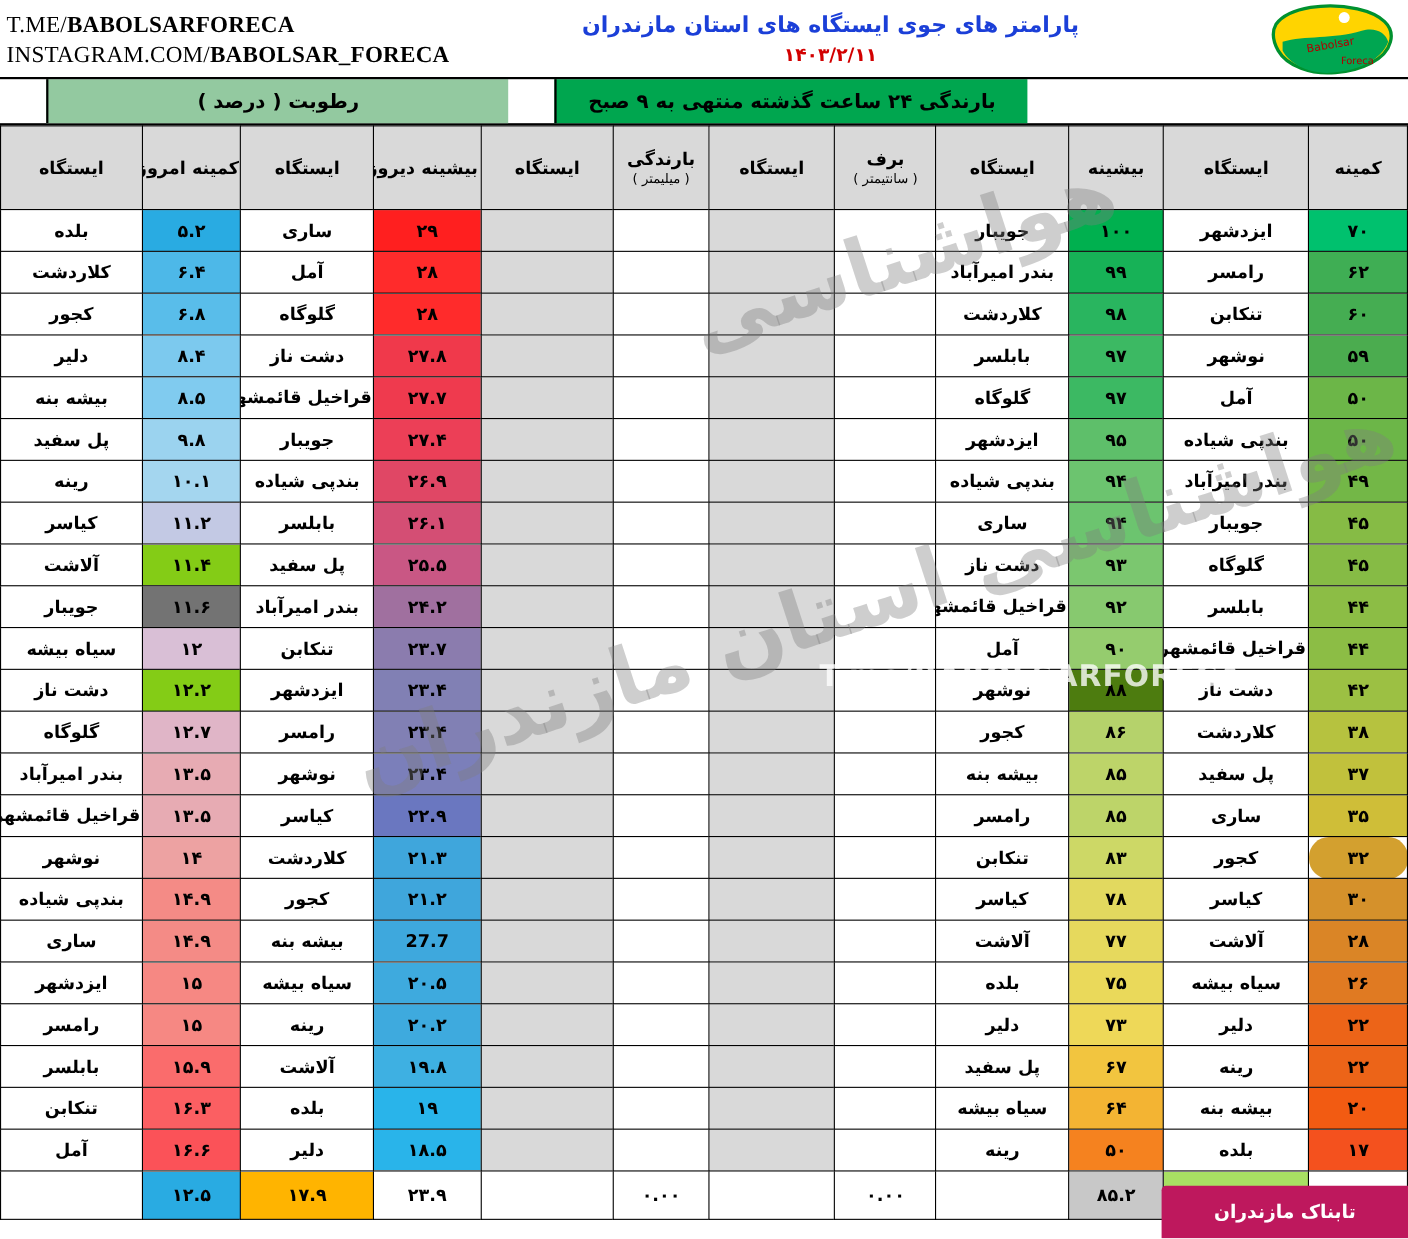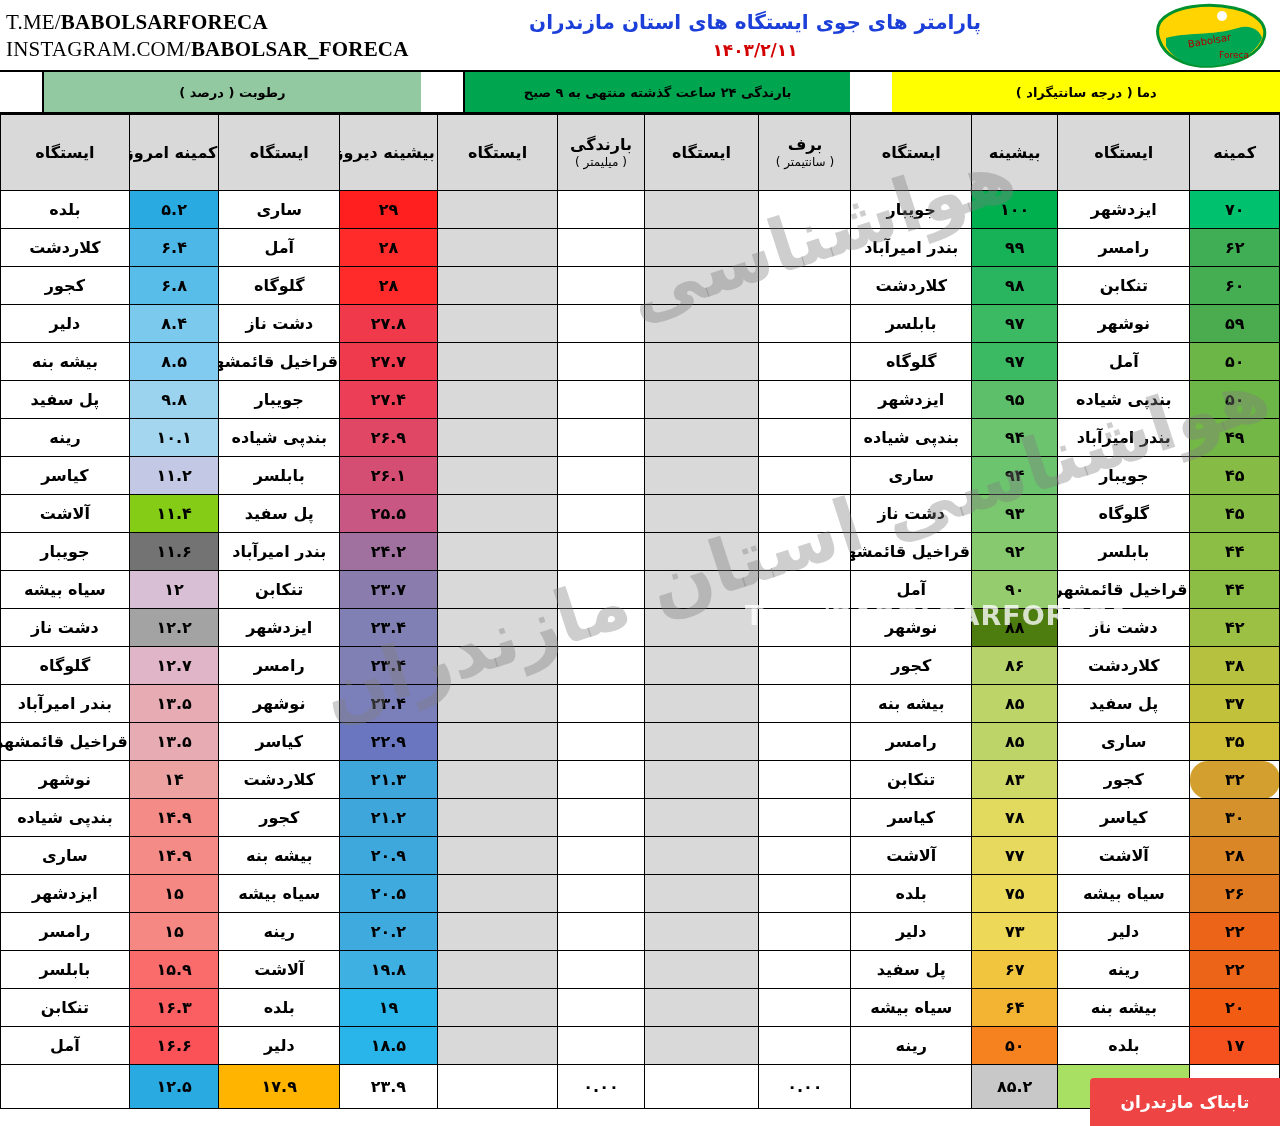--- a/index.html
+++ b/index.html
@@ -75,21 +75,21 @@
   
   .bands {
     display: flex;
     height: 42px;
     border-bottom: 2px solid #000;
   }
   .band {
     display: flex;
     align-items: center;
     justify-content: center;
-    font-size: 13px;
+    font-size: 18px;
     font-weight: bold;
     direction: rtl;
     border-left: 2px solid #000;
     color: #000;
     margin-left: 42px;
   }
   .band.humidity { width: 420px; background: #93c9a0; }
   .band.rain     { width: 430px; background: #00a64f; }
   .band.temp     { width: 430px; background: #ffff00; border-left: none; }
 
@@ -161,22 +161,22 @@
     transform: rotate(-18deg);
     white-space: nowrap;
   }
   .wm-fa-a { top: 500px; left: 300px; }
   .wm-fa-b { top: 190px; left: 620px; }
 
   
   .badge {
     position: absolute;
     right: 0; bottom: 0;
-    width: 190px; height: 48px;
-    background: #ef4444;
+    width: 224px; height: 48px;
+    background: #be185d;
     color: #fff;
     display: flex;
     align-items: center;
     justify-content: center;
     direction: rtl;
     font-size: 17px;
     font-weight: bold;
     border-top-left-radius: 4px;
   }
 </style>
@@ -205,21 +205,20 @@
         <circle cx="70" cy="14" r="5" fill="#ffffff"></circle>
         <text x="58" y="42" font-size="10" fill="#b00000" font-family="DejaVu Sans" text-anchor="middle" transform="rotate(-10 58 42)">Babolsar</text>
         <text x="82" y="56" font-size="9" fill="#b00000" font-family="DejaVu Sans" text-anchor="middle">Foreca</text>
       </svg>
     </div>
   </div>
 
   <div class="bands">
     <div class="band humidity">رطوبت ( درصد )</div>
     <div class="band rain">بارندگی ۲۴ ساعت گذشته منتهی به ۹ صبح</div>
-    <div class="band temp">دما ( درجه سانتیگراد )</div>
   </div>
 
   <table class="grid">
     <thead>
       <tr>
         <th class="c-hmin">کمینه</th>
         <th class="c-hst2">ایستگاه</th>
         <th class="c-hmax">بیشینه</th>
         <th class="c-hst">ایستگاه</th>
         <th class="c-snow">
@@ -397,21 +396,21 @@
           <td class="c-hmin" style="background: rgb(156, 192, 67);">۴۲</td>
           <td class="c-hst2 st">دشت ناز</td>
           <td class="c-hmax" style="background: #4d7c0f;">۸۸</td>
           <td class="c-hst st">نوشهر</td>
           <td class="c-snow white"></td>
           <td class="c-rst2 blank"></td>
           <td class="c-rain white"></td>
           <td class="c-rst blank"></td>
           <td class="c-tmax" style="background: rgb(129, 128, 180);">۲۳.۴</td>
           <td class="c-tst2 st">ایزدشهر</td>
-          <td class="c-tmin" style="background: #a3a3a3;">۱۲.۲</td>
+          <td class="c-tmin" style="background: #84cc16;">۱۲.۲</td>
           <td class="c-tst st">دشت ناز</td>
         </tr>
         <tr>
           <td class="c-hmin" style="background: rgb(182, 194, 63);">۳۸</td>
           <td class="c-hst2 st">کلاردشت</td>
           <td class="c-hmax" style="background: rgb(181, 210, 107);">۸۶</td>
           <td class="c-hst st">کجور</td>
           <td class="c-snow white"></td>
           <td class="c-rst2 blank"></td>
           <td class="c-rain white"></td>
@@ -479,21 +478,21 @@
         </tr>
         <tr>
           <td class="c-hmin" style="background: rgb(218, 133, 38);">۲۸</td>
           <td class="c-hst2 st">آلاشت</td>
           <td class="c-hmax" style="background: rgb(230, 217, 93);">۷۷</td>
           <td class="c-hst st">آلاشت</td>
           <td class="c-snow white"></td>
           <td class="c-rst2 blank"></td>
           <td class="c-rain white"></td>
           <td class="c-rst blank"></td>
-          <td class="c-tmax" style="background: rgb(62, 168, 221);">۲۰.۹</td>
+          <td class="c-tmax" style="background: rgb(62, 168, 221);">27.7</td>
           <td class="c-tst2 st">بیشه بنه</td>
           <td class="c-tmin" style="background: rgb(244, 139, 134);">۱۴.۹</td>
           <td class="c-tst st">ساری</td>
         </tr>
         <tr>
           <td class="c-hmin" style="background: rgb(224, 122, 34);">۲۶</td>
           <td class="c-hst2 st">سیاه بیشه</td>
           <td class="c-hmax" style="background: rgb(234, 217, 90);">۷۵</td>
           <td class="c-hst st">بلده</td>
           <td class="c-snow white"></td>

